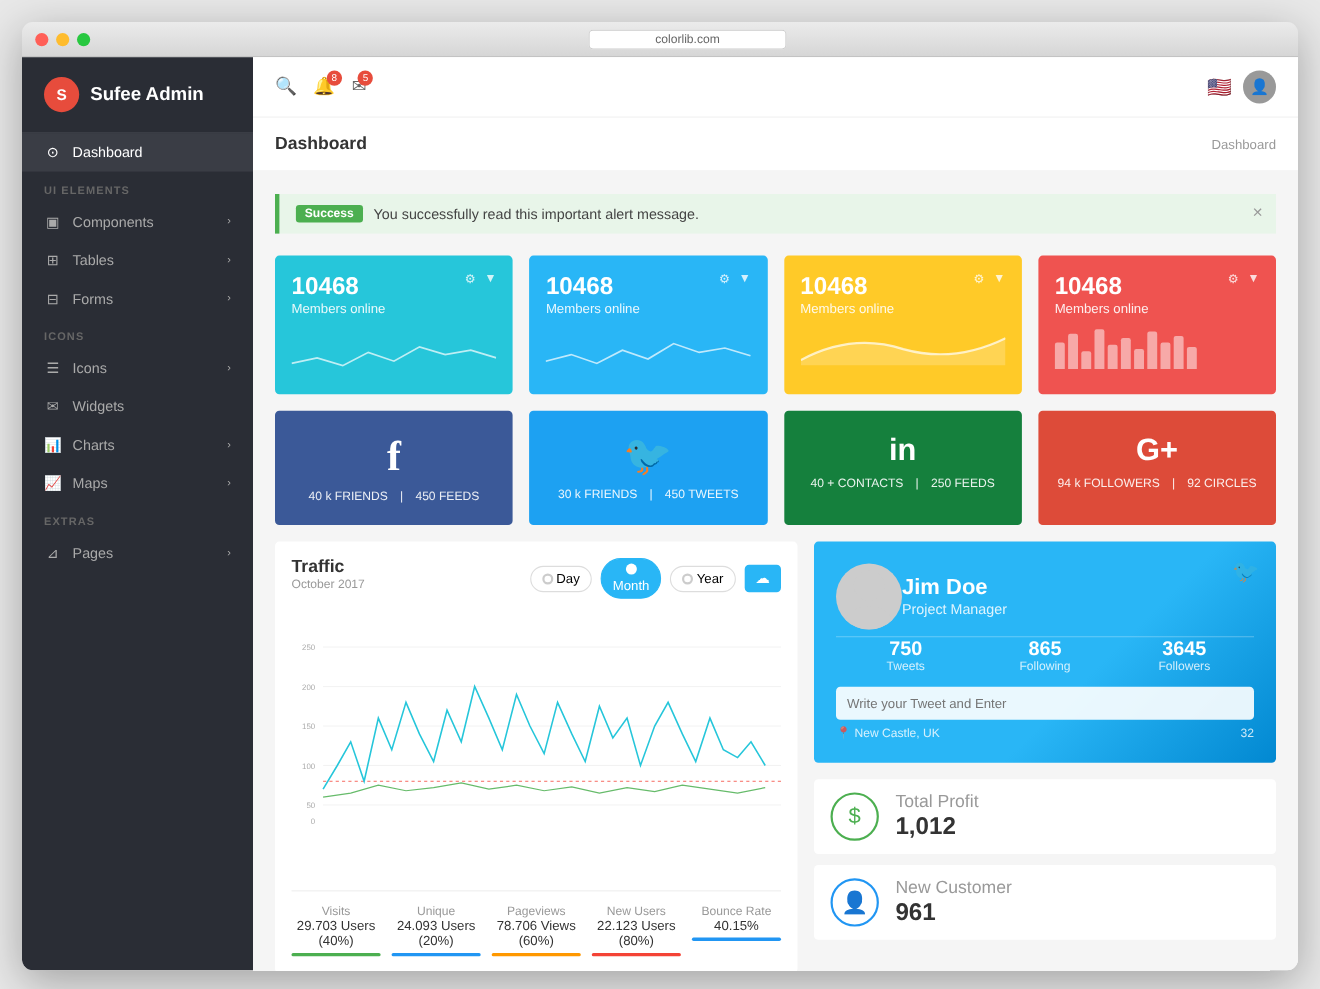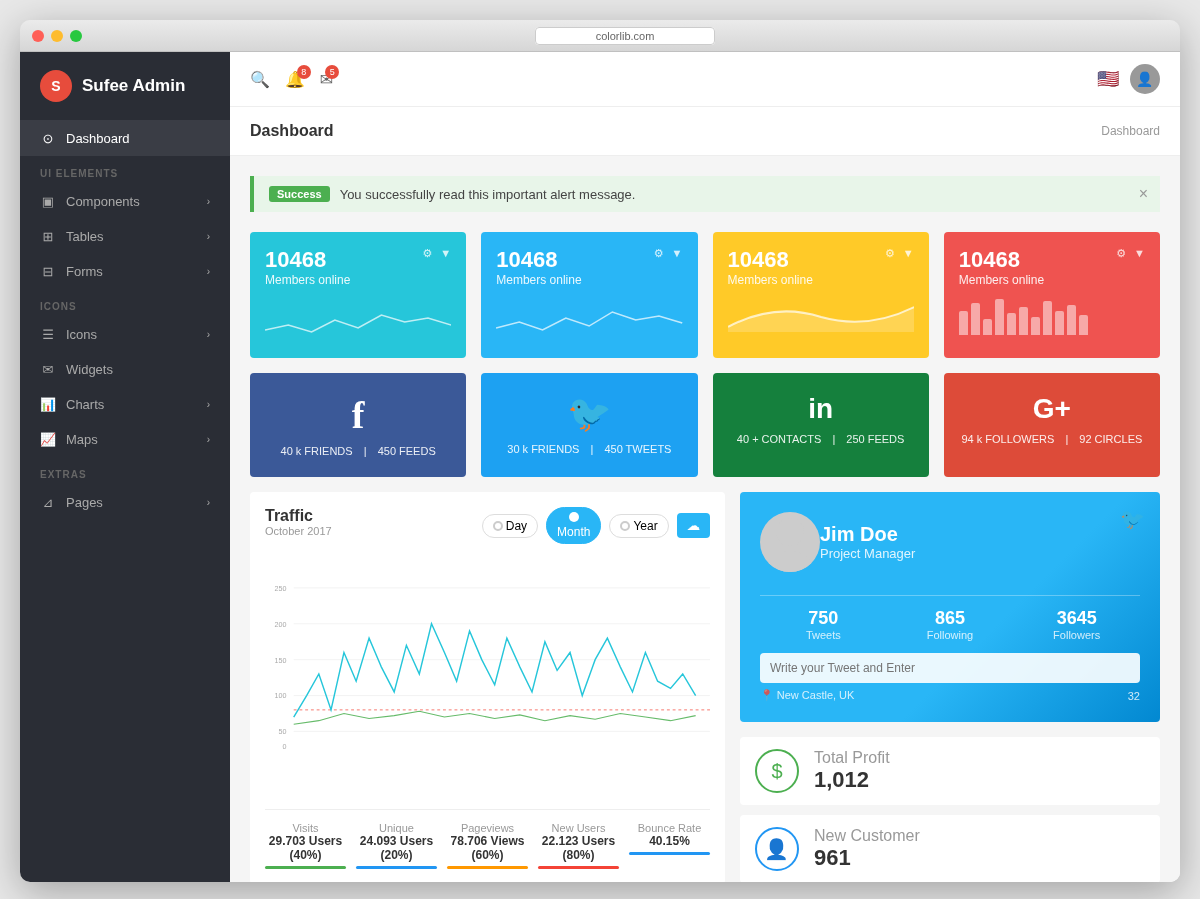--- a/index.html
+++ b/index.html
@@ -216,40 +216,40 @@
     .chart-stats-row {
       display: grid;
       grid-template-columns: repeat(5, 1fr);
       gap: 10px;
       margin-top: 12px;
       padding-top: 12px;
       border-top: 1px solid #eee;
     }
     .chart-stat { text-align: center; }
     .chart-stat-label { font-size: 11px; color: #999; }
-    .chart-stat-value { font-size: 12px; font-weight: bold; color: #333; }
+    .chart-stat-value { font-size: 12px; font-weight: normal; color: #333; }
     .chart-stat-bar { height: 3px; margin-top: 4px; border-radius: 2px; }
 
     
     .right-col { display: flex; flex-direction: column; gap: 15px; }
 
     
     .profile-card {
       background: linear-gradient(135deg, #29b6f6 60%, #0288d1 100%);
       border-radius: 4px;
       padding: 20px;
       color: #fff;
       position: relative;
     }
     .profile-top { display: flex; align-items: center; }
     .profile-avatar { width: 60px; height: 60px; border-radius: 50%; background: #ccc; overflow: hidden; display: flex; align-items: center; justify-content: center; font-size: 24px; }
     .profile-name { font-size: 20px; font-weight: bold; }
     .profile-role { font-size: 13px; opacity: 0.85; }
     .profile-twitter { position: absolute; top: 15px; right: 15px; font-size: 20px; color: rgba(255,255,255,0.7); }
-    .profile-stats { display: grid; grid-template-columns: repeat(3, 1fr); margin-top: 23px; text-align: center; border-top: 1px solid rgba(255,255,255,0.3); padding-top: 12px; }
+    .profile-stats { display: grid; grid-template-columns: repeat(3, 1fr); margin-top: 6px; text-align: center; border-top: 1px solid rgba(255,255,255,0.3); }
     .profile-stat-num { font-size: 18px; font-weight: bold; }
     .profile-stat-label { font-size: 11px; opacity: 0.8; }
     .profile-tweet-box { margin-top: 12px; }
     .profile-tweet-input { width: 100%; background: rgba(255,255,255,0.9); border: none; border-radius: 4px; padding: 8px 10px; font-size: 12px; color: #333; }
     .profile-tweet-footer { display: flex; justify-content: space-between; align-items: center; margin-top: 6px; font-size: 11px; opacity: 0.8; }
 
     
     .metric-cards { display: flex; flex-direction: column; gap: 10px; }
     .metric-card {
       background: #fff;

